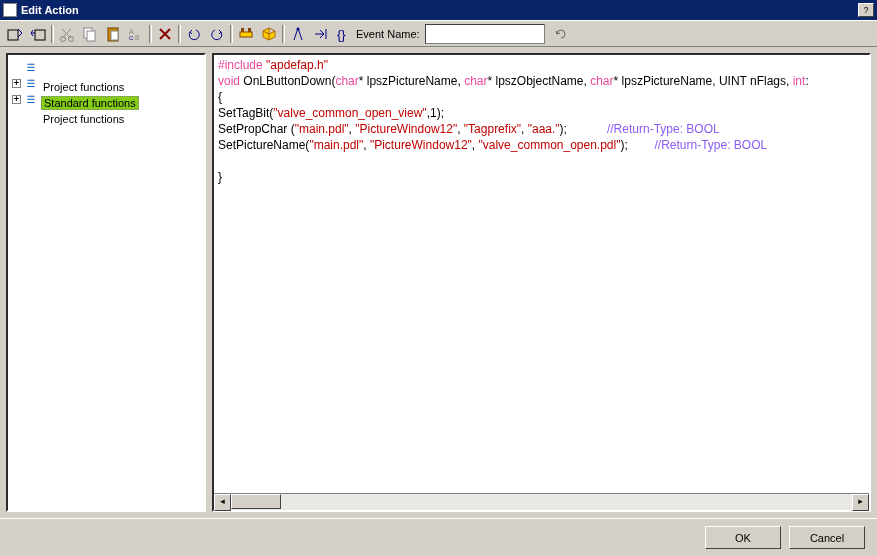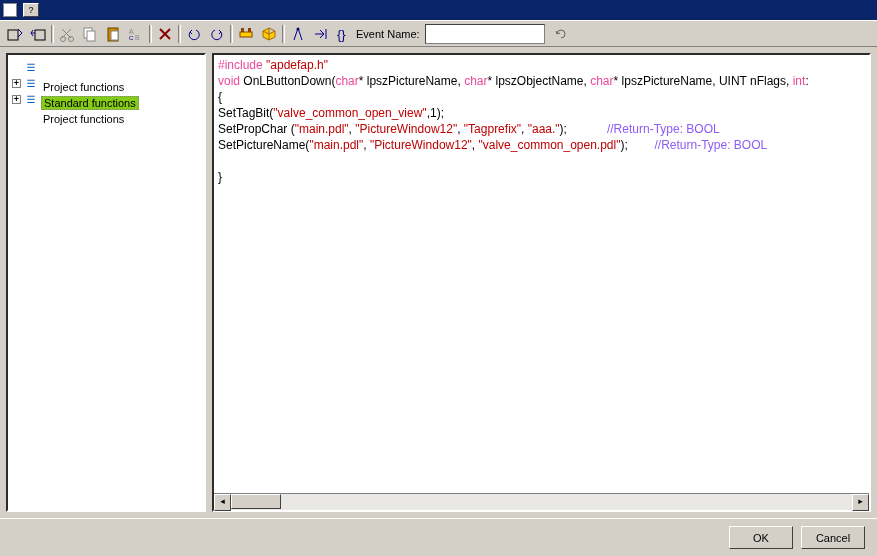--- a/index.html
+++ b/index.html
@@ -185,35 +185,36 @@
   .footer {
     height: 38px;
     display: flex;
     align-items: center;
     justify-content: flex-end;
     padding: 6px 12px;
     gap: 8px;
     border-top: 1px solid #fff;
   }
   .foot-btn {
-    width: 64px;
+    width: 76px;
     height: 23px;
     background: #d4d0c8;
     border: 1px solid;
     border-color: #fff #404040 #404040 #fff;
     font-size: 11px;
     text-align:center;
     line-height:20px;
   }
 </style>
 </head>
 <body>
 
 <div class="titlebar">
   <span class="icon"></span>
+  <span class="title">Edit Action</span>
   <div class="winbtn">?</div>
 </div>
 
 <div class="toolbar">
   <div class="tb-btn">
       <svg width="16" height="16">
         <rect x="1" y="4" width="10" height="10" fill="none" stroke="#000"></rect>
         <path d="M11 3 l4 4 l-4 4" fill="none" stroke="#008"></path>
       </svg>
     </div>

